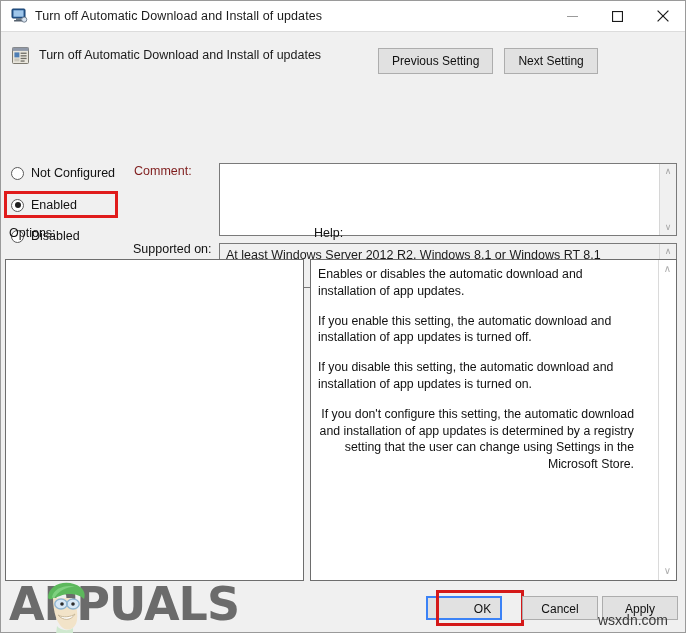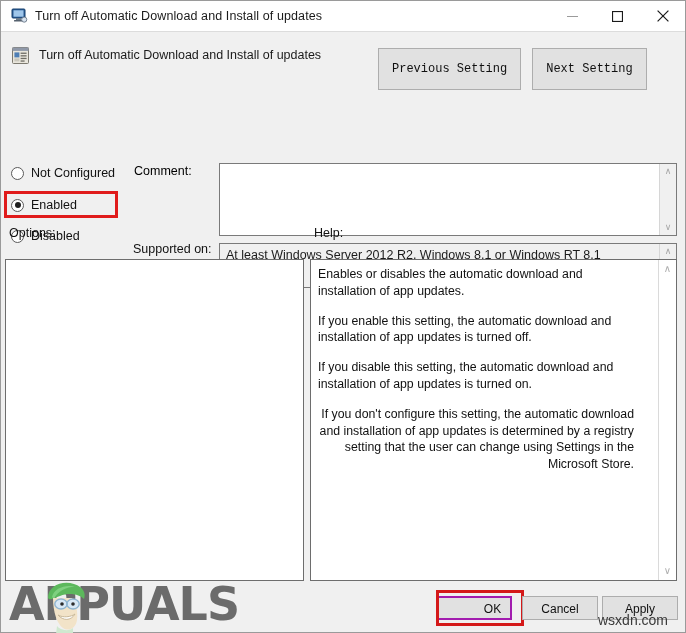--- a/index.html
+++ b/index.html
@@ -84,24 +84,24 @@
   #nav-buttons {
     position: absolute;
     left: 377px;
     top: 47px;
     display: flex;
     gap: 11px;
   }
   .navbtn {
     background: #e1e1e1;
     border: 1px solid #adadad;
-    font-family: Liberation Mono, monospace;
+    font-family: Liberation Sans, sans-serif;
     font-size: 12px;
     color: #101010;
-    height: 42px;
+    height: 26px;
     padding: 0 13px;
     box-sizing: border-box;
     line-height: 23px;
     white-space: nowrap;
     cursor: default;
   }
 
   
   #upper {
     position: relative;
@@ -147,21 +147,21 @@
     border: 3px solid #e01b1b;
     box-sizing: border-box;
     pointer-events: none;
   }
 
   #comment-label {
     position: absolute;
     left: 133px;
     top: 86px;
     font-size: 12.5px;
-    color: #000000;
+    color: #7f1d1d;
   }
   #supported-label {
     position: absolute;
     left: 132px;
     top: 164px;
     font-size: 12.5px;
     color: #111;
   }
 
   .field-box {
@@ -286,22 +286,22 @@
     font-size: 12px;
     color: #101010;
     width: 76px;
     height: 24px;
     line-height: 22px;
     text-align: center;
     box-sizing: border-box;
     cursor: default;
   }
   #ok-button {
-    left: 435px; top: 7px;
-    border: 2px solid #a21caf;
+    left: 425px; top: 7px;
+    border: 2px solid #3b82f6;
     line-height: 20px;
     padding-left: 43px;
   }
   #ok-highlight {
     position: absolute;
     left: 435px; top: 1px;
     width: 88px; height: 36px;
     border: 3px solid #d41919;
     box-sizing: border-box;
     pointer-events: none;

